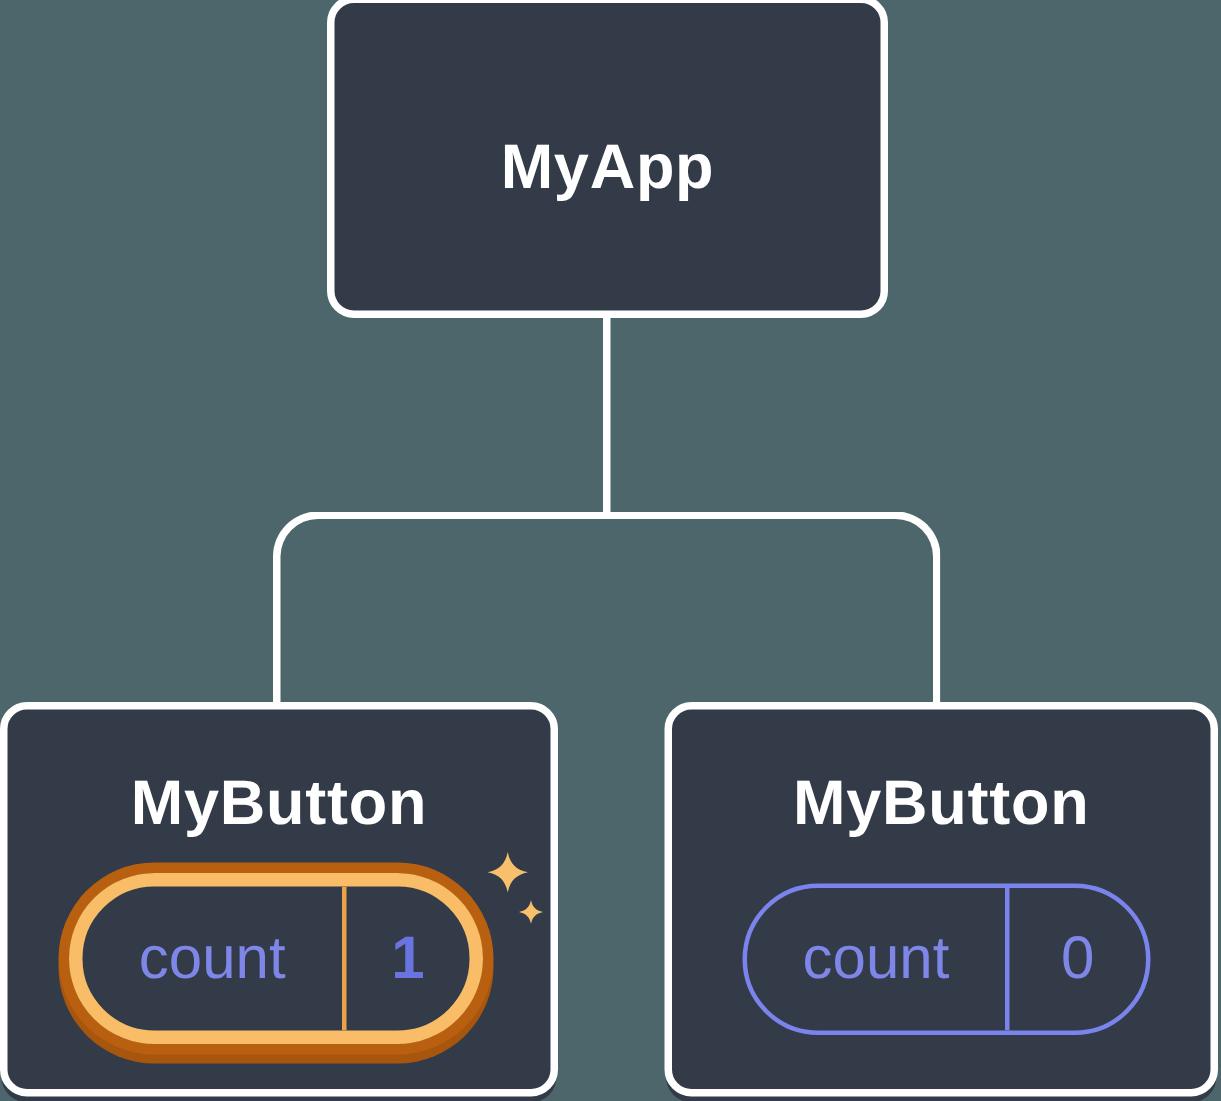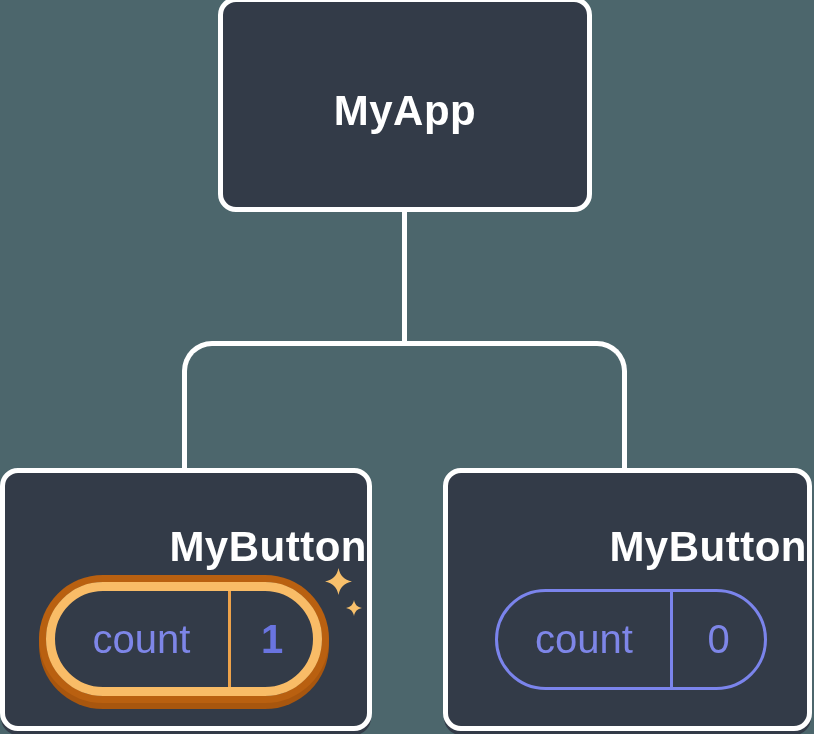--- a/index.html
+++ b/index.html
@@ -33,22 +33,22 @@
 
   .node-title {
     color: #FFFFFF;
     font-size: 42px;
     font-weight: 600;
     letter-spacing: 0.5px;
     white-space: nowrap;
   }
   .child-title {
     position: absolute;
-    top: 50px; left: 0; right: 0;
-    text-align: right;
+    top: 38px; left: 0; right: 0;
+    text-align: center;
     line-height: 48px;
   }
 
   
   .stem {
     position: absolute;
     left: 402px; top: 210px;
     width: 5px; height: 133px;
     background: #FFFFFF;
   }

